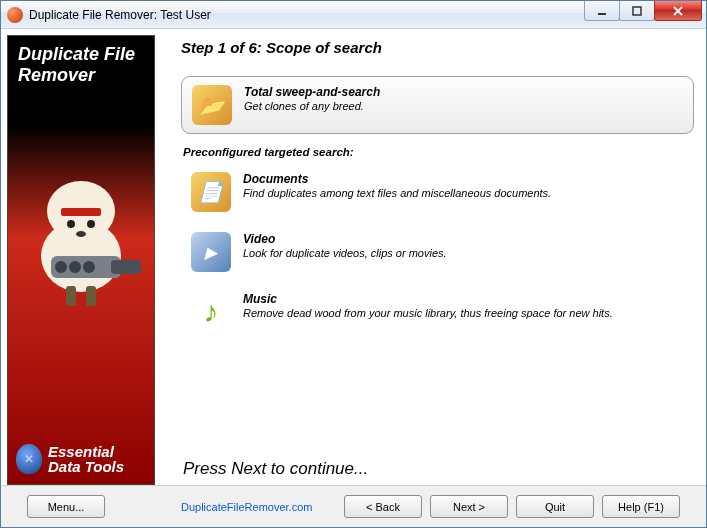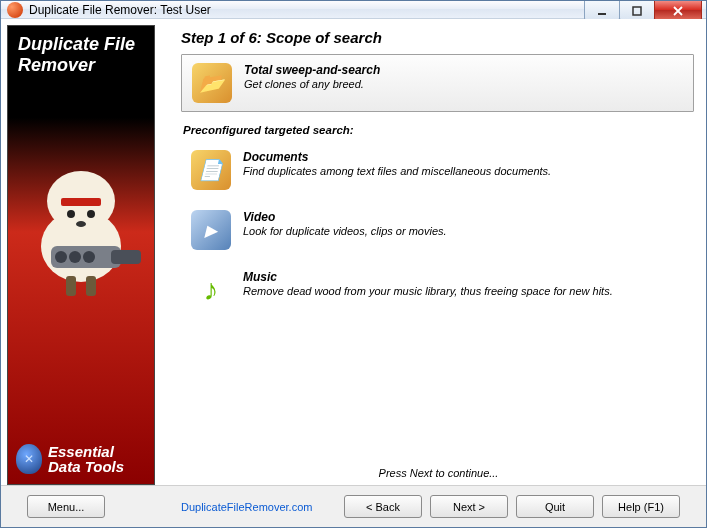--- a/index.html
+++ b/index.html
@@ -6,21 +6,21 @@
 body { font-family: "Segoe UI", Tahoma, sans-serif; font-size: 11px; background: #fff; }
 
 .window {
   width: 707px; height: 528px;
   border: 1px solid #5a7aa0;
   background: #f0f0f0;
   display: flex; flex-direction: column;
 }
 
 .titlebar {
-  height: 18px;
+  height: 28px;
   background: linear-gradient(to bottom, #fcfcfe 0%, #e8eef7 45%, #dde6f2 46%, #eaf0f9 100%);
   border-bottom: 1px solid #c6d2e0;
   display: flex; align-items: center;
   padding-left: 6px;
 }
 .titlebar .app-icon {
   width: 16px; height: 16px;
   border-radius: 50%;
   background: radial-gradient(circle at 30% 30%, #ff9966, #cc3300);
   margin-right: 6px;
@@ -106,32 +106,33 @@
 
 .option {
   display: flex; align-items: flex-start;
   padding: 8px 10px;
   gap: 12px;
   margin-bottom: 4px;
 }
 .option.selected {
   border: 1px solid #a0a0a0;
   background: linear-gradient(to bottom, #fdfdfd, #ececec);
-  border-radius: 1px;
+  border-radius: 9px;
+  margin-top: 12px;
 }
 .option .opt-icon {
   width: 40px; height: 40px; flex-shrink: 0;
   display: flex; align-items: center; justify-content: center;
 }
 .option .opt-text .opt-title { font-weight: bold; font-size: 12px; margin-bottom: 1px; }
 .option .opt-text .opt-desc { font-size: 11px; color: #000; }
 
 .section-label { font-weight: bold; font-size: 11.5px; margin: 8px 0 6px 2px; }
 
-.press-next { font-size: 11px; margin-top: auto; margin-bottom: 6px; padding-left: 2px; text-align: center; }
+.press-next { font-size: 17px; margin-top: auto; margin-bottom: 6px; padding-left: 2px; }
 
 .footer {
   height: 42px;
   border-top: 1px solid #d0d0d0;
   background: #f0f0f0;
   display: flex; align-items: center;
   padding: 0 26px;
   gap: 8px;
 }
 .footer .btn {

